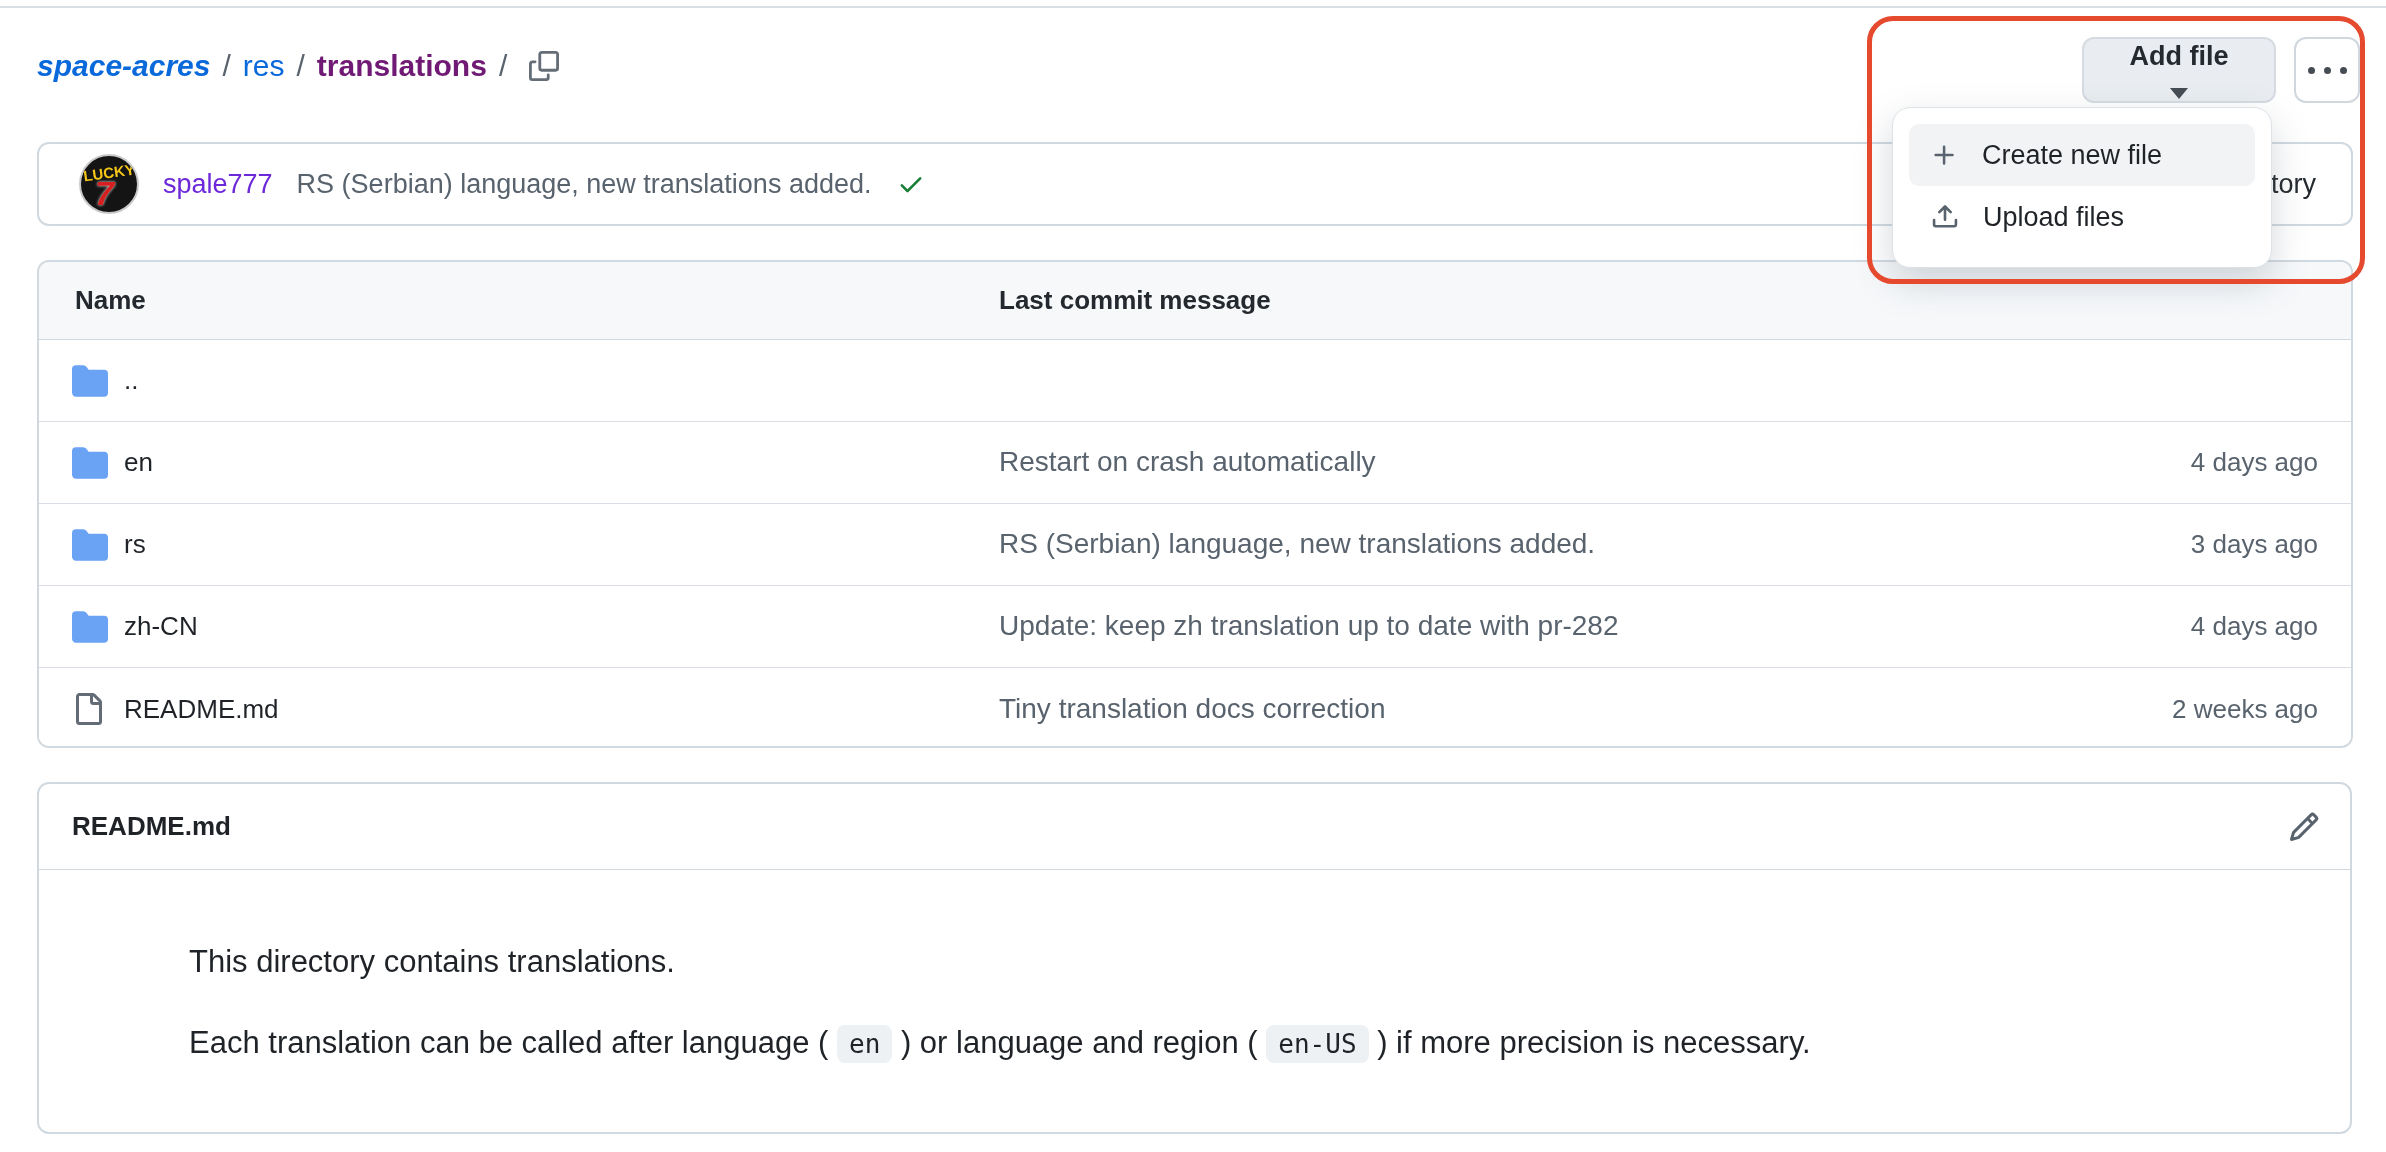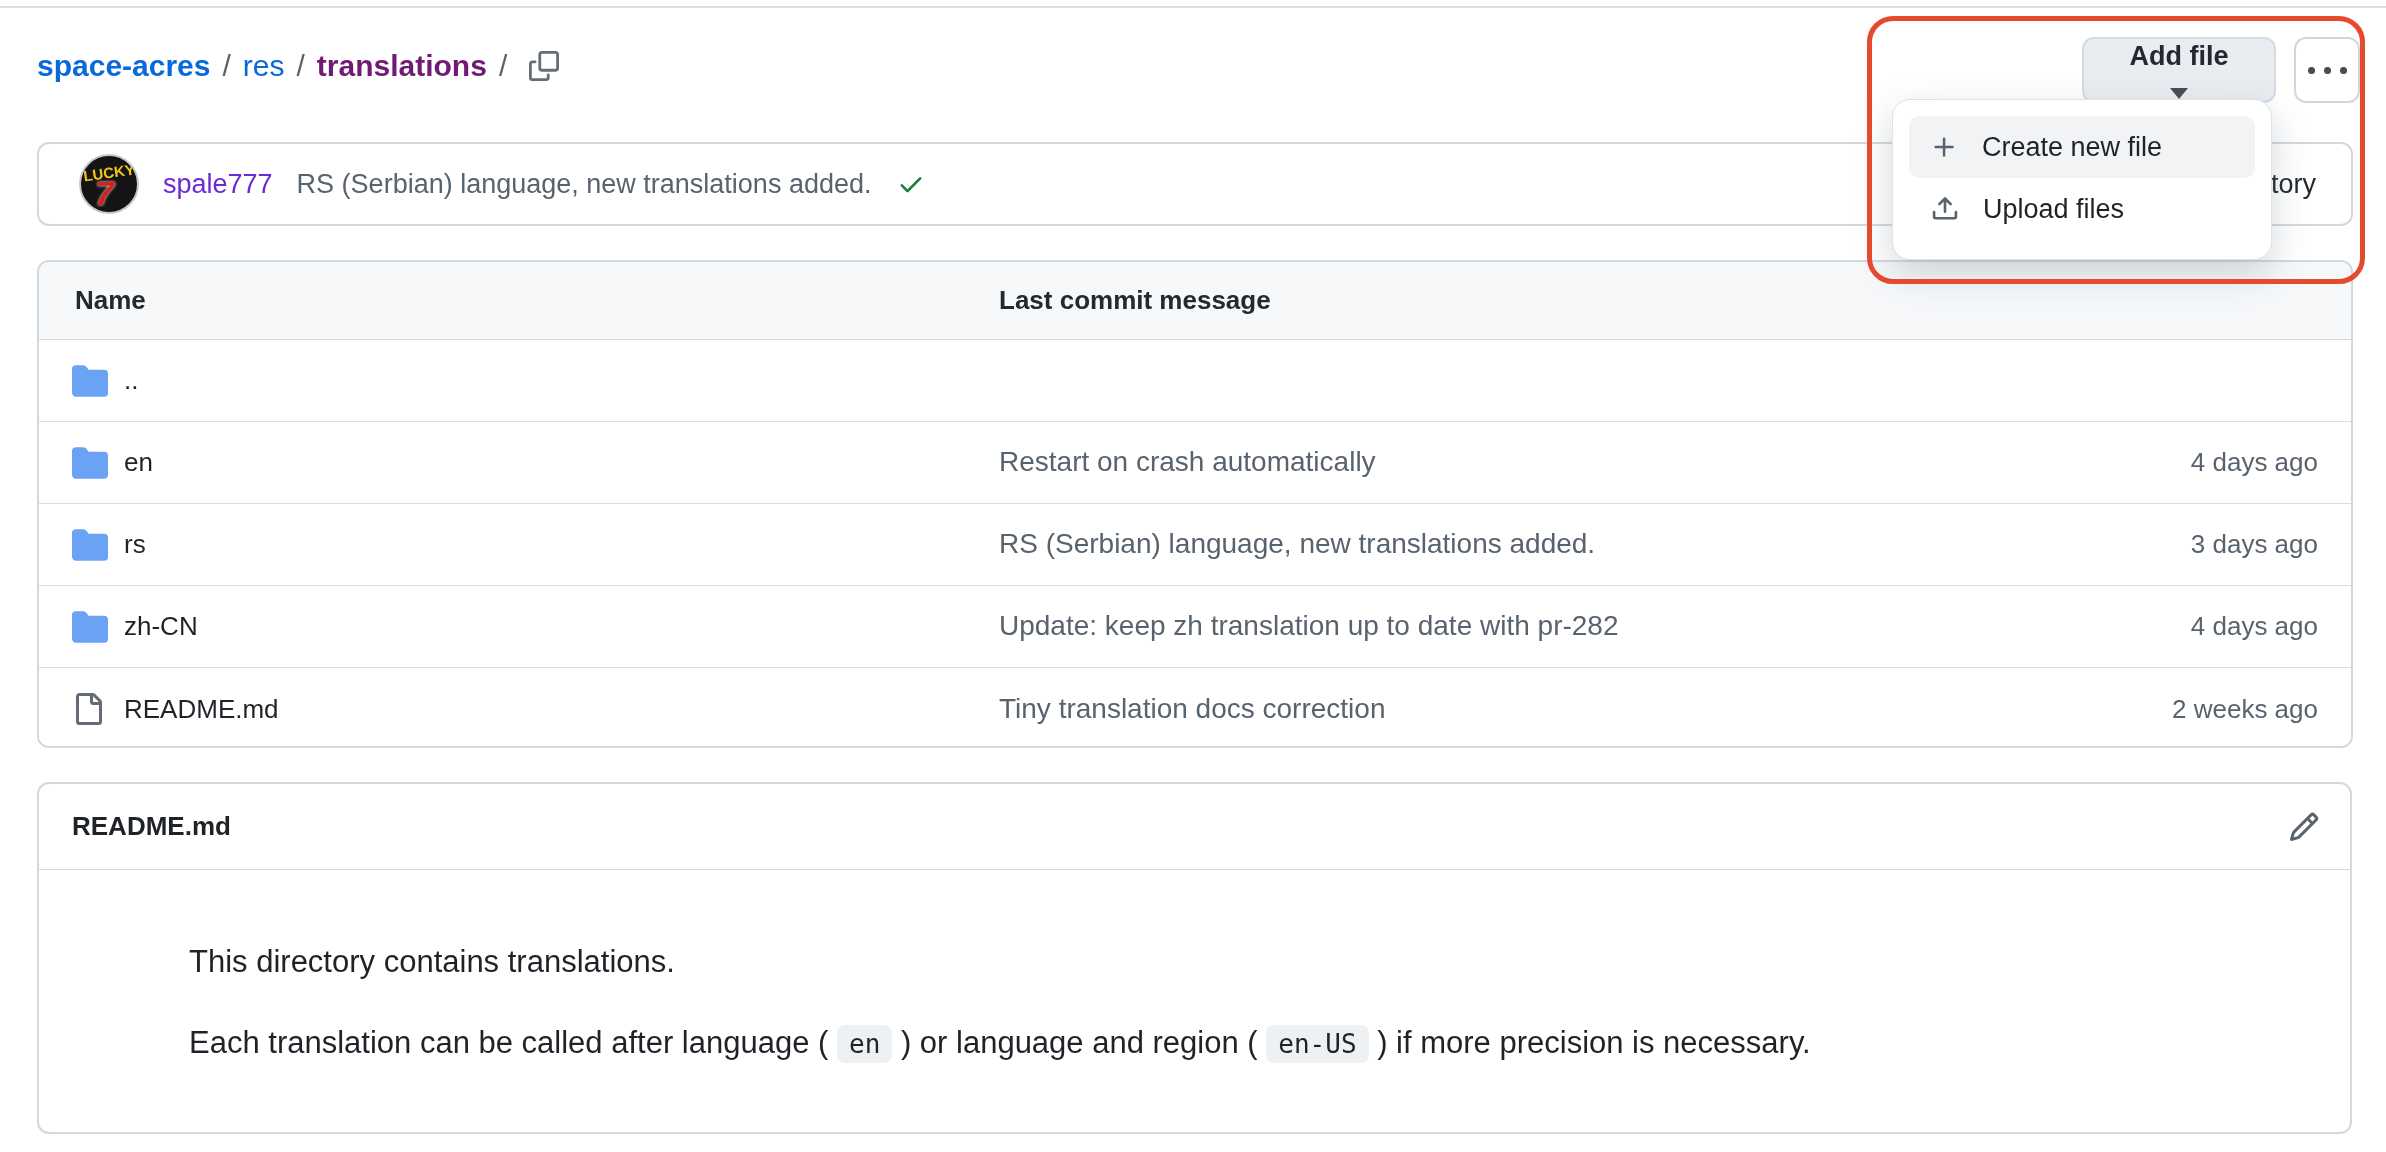--- a/index.html
+++ b/index.html
@@ -5,21 +5,21 @@
   * { margin:0; padding:0; box-sizing:border-box; }
   html,body { width:2386px; height:1152px; background:#ffffff;
     font-family:"Liberation Sans","DejaVu Sans",sans-serif; color:#1f2328; }
   #page { position:relative; width:2386px; height:1152px; overflow:hidden; background:#fff; }
 
   .top-hairline { position:absolute; left:0; top:6px; width:2386px; height:2px; background:#d8dee4; }
 
   
   .breadcrumb { position:absolute; left:37px; top:44px; height:44px; display:flex; align-items:center; gap:12px; font-size:30px; }
   .bc-link { color:#0969da; text-decoration:none; cursor:pointer; }
-  .bc-repo { font-weight:700; }
+  .bc-repo { font-weight:700;font-style:italic; }
   .bc-sep { color:#59636e; font-weight:400; }
   .bc-current { color:#701a75; font-weight:700; }
   .copy-btn { margin-left:8px; width:34px; height:34px; display:flex; align-items:center; justify-content:center; cursor:pointer; }
 
   
   .commit-card { position:absolute; left:37px; top:142px; width:2316px; height:84px;
     border:2px solid #d1d9e0; border-radius:12px; background:#fff; display:flex; align-items:center; padding-left:40px; }
   .avatar { width:60px; height:60px; border-radius:50%; background:#141414; position:relative; overflow:hidden; flex:0 0 auto; border:2px solid #c9c9c9; }
   .avatar .lucky { position:absolute; left:0; right:0; top:8px; text-align:center; color:#f5c518; font-size:15px; font-weight:700; letter-spacing:0; transform:rotate(-8deg); }
   .avatar .seven { position:absolute; left:14px; top:18px; color:#d81f1f; font-size:34px; font-weight:700; font-style:italic; text-shadow:0 0 3px #fff; }
@@ -31,21 +31,21 @@
   
   .add-file-btn { position:absolute; left:2082px; top:37px; width:194px; height:66px; background:#e9edf1;
     border:2px solid #d5dbe1; border-radius:12px; display:flex; align-items:center; justify-content:center; gap:16px; cursor:pointer; z-index:10;flex-direction:column; }
   .add-file-btn .label { font-size:27px; font-weight:600; color:#24292f; }
   .caret-down { width:0; height:0; border-left:9px solid transparent; border-right:9px solid transparent; border-top:11px solid #454c54; }
   .kebab-btn { position:absolute; left:2294px; top:37px; width:66px; height:66px; background:#fff;
     border:2px solid #d0d7de; border-radius:12px; display:flex; align-items:center; justify-content:center; gap:9px; cursor:pointer; z-index:10; }
   .kebab-btn i { width:7px; height:7px; border-radius:50%; background:#454c54; }
 
   
-  .menu-panel { position:absolute; left:1892px; top:99px; width:380px; height:161px; background:#fff;
+  .menu-panel { position:absolute; left:1892px; top:107px; width:380px; height:161px; background:#fff;
     border:1px solid #dde2e7; border-radius:18px; box-shadow:0 14px 36px rgba(100,110,125,0.28); z-index:30; padding:16px 16px 0 16px; }
   .menu-item { height:62px; display:flex; align-items:center; padding-left:22px; gap:24px; border-radius:10px; cursor:pointer; font-size:27px; color:#1f2328; }
   .menu-item.hovered { background:#f2f3f5; }
 
   
   .annotation { position:absolute; left:1867px; top:16px; width:498px; height:268px;
     border:5px solid #e64a2e; border-radius:26px; z-index:40; pointer-events:none; }
 
   
   .files-card { position:absolute; left:37px; top:260px; width:2316px; height:488px;

